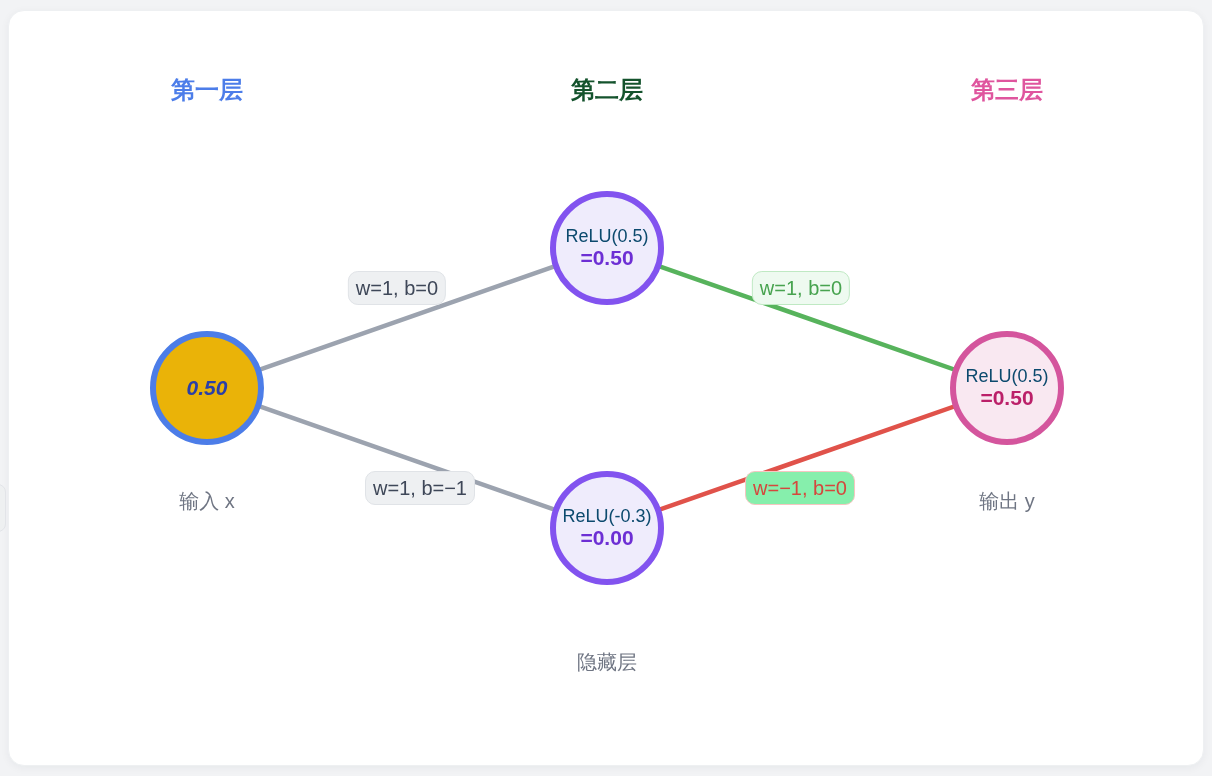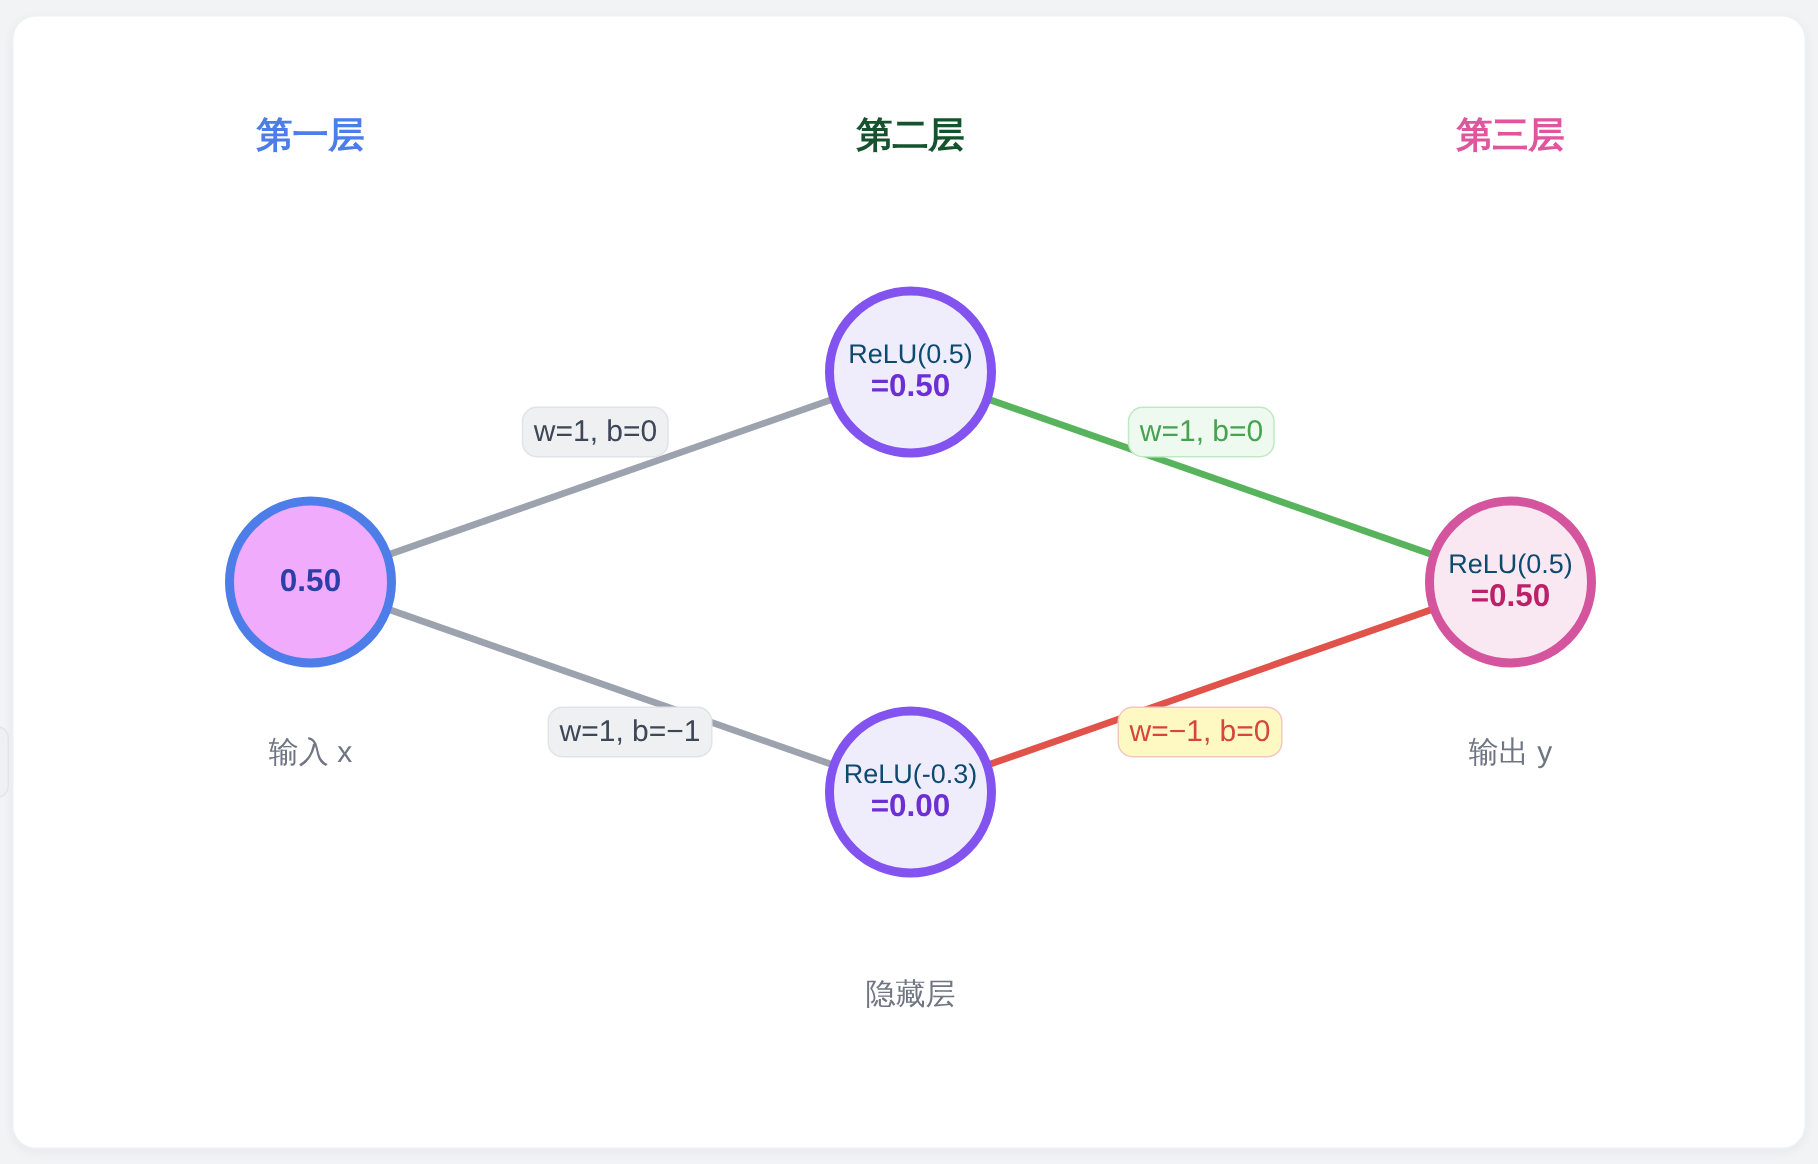--- a/index.html
+++ b/index.html
@@ -31,21 +31,21 @@
   .layer-header.l3 { left:1007px; color:#df559e; }
 
   .node {
     position:absolute; width:114px; height:114px; border-radius:50%;
     display:flex; flex-direction:column; align-items:center; justify-content:center;
     z-index:2; text-align:center; cursor:default;
   }
   .node .formula { font-size:18px; color:#0c4a6e; line-height:1.15; white-space:nowrap; }
   .node .value   { font-size:21px; font-weight:bold; line-height:1.15; white-space:nowrap; }
 
-  .node.input  { left:150px; top:331px; background:#f0abfc; border:6px solid #4c7de8; }
+  .node.input  { left:150px; top:331px; background:#eab308; border:6px solid #4c7de8;font-style:italic; }
   .node.input .value { color:#2a3fa8; }
 
   .node.hidden-top    { left:550px; top:191px; }
   .node.hidden-bottom { left:550px; top:471px; }
   .node.hidden-top, .node.hidden-bottom { background:#efecfc; border:6px solid #8253ef; }
   .node.hidden-top .value, .node.hidden-bottom .value { color:#6d2fd4; }
 
   .node.output { left:950px; top:331px; background:#f9e8f1; border:6px solid #d4559d; }
   .node.output .value { color:#bb2069; }
 
@@ -57,21 +57,21 @@
   .caption.hidden-cap { left:607px; top:629px; }
   .caption.output-cap { left:1007px; top:468px; }
 
   .pill {
     position:absolute; transform:translate(-50%,-50%);
     font-size:20px; padding:5px 7px; border-radius:10px;
     white-space:nowrap; z-index:3; line-height:1.1;
   }
   .pill.gray  { background:#eef0f2; border:1px solid #e0e3e7; color:#3e4758; }
   .pill.green { background:#eefaf0; border:1px solid #bfe9c3; color:#47a34f; }
-  .pill.red   { background:#fef9c3; border:1px solid #f5c6c1; color:#d5473d; }
+  .pill.red   { background:#86efac; border:1px solid #f5c6c1; color:#d5473d; }
   .pill.p1 { left:397px; top:288px; }
   .pill.p2 { left:397px; top:488px;margin-left:23px; }
   .pill.p3 { left:801px; top:288px; }
   .pill.p4 { left:800px; top:488px; }
 </style>
 </head>
 <body>
 
 <div class="card"></div>
 

